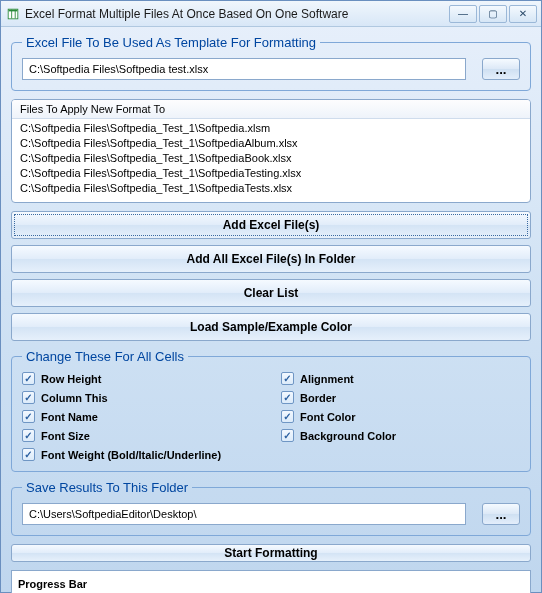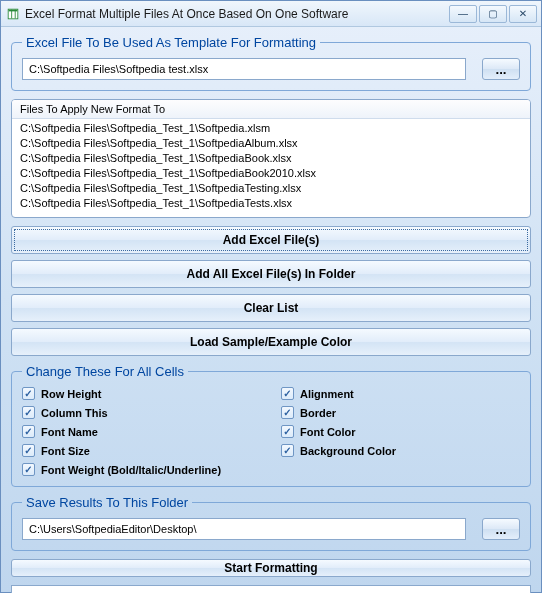--- a/index.html
+++ b/index.html
@@ -179,21 +179,20 @@
         <button class="browse-btn">...</button>
       </div>
     </fieldset>
 
     <div class="list-container">
       <div class="list-header">Files To Apply New Format To</div>
       <div class="list-body">
         <div class="list-item">C:\Softpedia Files\Softpedia_Test_1\Softpedia.xlsm</div>
         <div class="list-item">C:\Softpedia Files\Softpedia_Test_1\SoftpediaAlbum.xlsx</div>
         <div class="list-item">C:\Softpedia Files\Softpedia_Test_1\SoftpediaBook.xlsx</div>
-        <div class="list-item">C:\Softpedia Files\Softpedia_Test_1\SoftpediaBook2010.xlsx</div>
         <div class="list-item">C:\Softpedia Files\Softpedia_Test_1\SoftpediaTesting.xlsx</div>
         <div class="list-item">C:\Softpedia Files\Softpedia_Test_1\SoftpediaTests.xlsx</div>
       </div>
     </div>
 
     <div class="btn-grid">
       <button class="big-btn focused">Add Excel File(s)</button>
       <button class="big-btn">Add All Excel File(s) In Folder</button>
       <button class="big-btn">Clear List</button>
       <button class="big-btn">Load Sample/Example Color</button>

